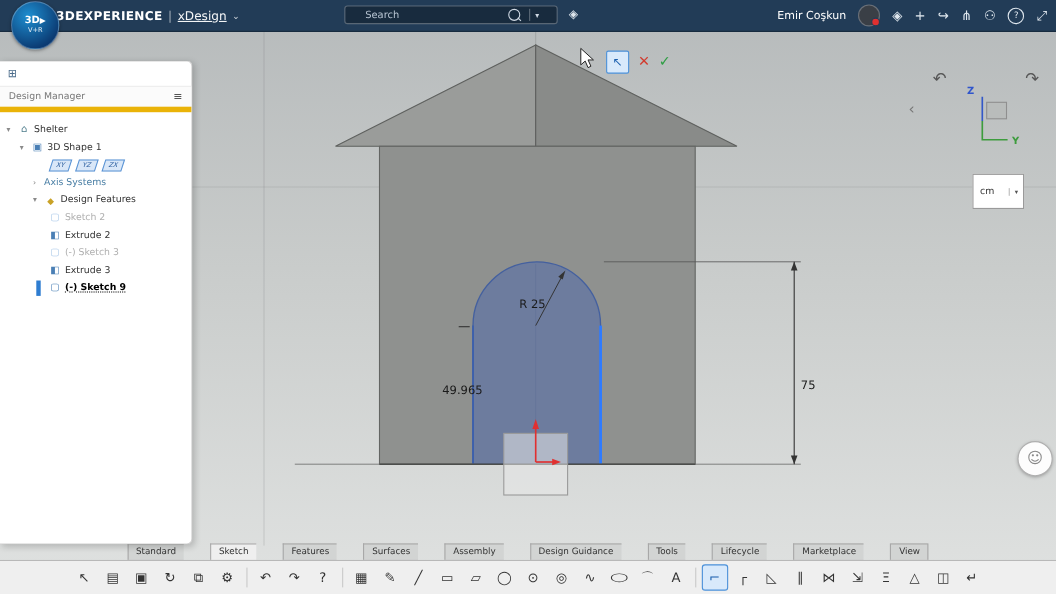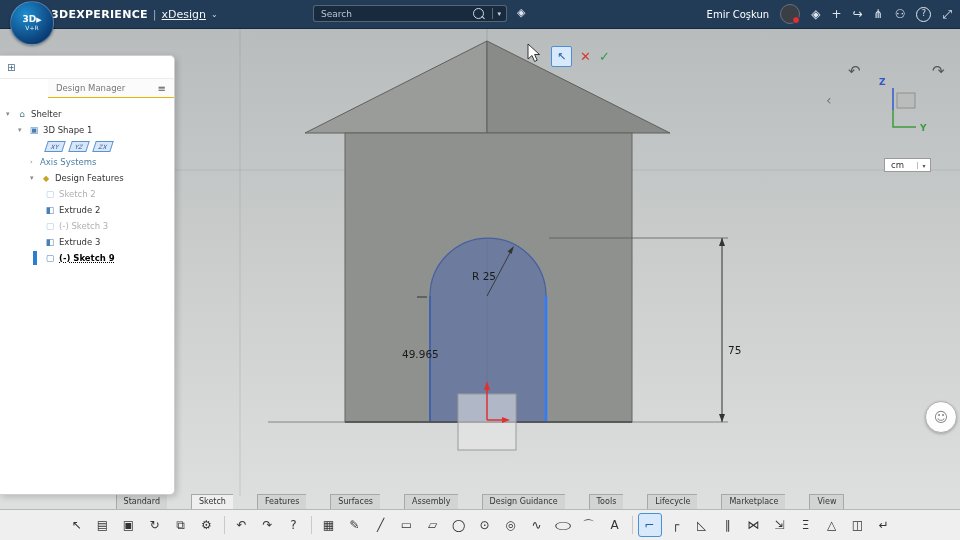--- a/index.html
+++ b/index.html
@@ -14,21 +14,21 @@
     box-shadow:0 1px 3px rgba(0,0,0,.4);border:1px solid rgba(255,255,255,.25);}
   .logo-l1{font-size:9px;font-weight:bold;line-height:9px;}
   .logo-play{font-size:7px;line-height:7px;}
   .logo-l2{font-size:6px;line-height:7px;opacity:.9;}
   .brand-area{padding-left:51px;color:#fff;font-size:11px;white-space:nowrap;display:flex;align-items:center;gap:5px;}
   .brand{font-weight:bold;letter-spacing:.3px;}
   .brand-div{opacity:.55;}
   .brand-app{font-weight:normal;opacity:.95;text-decoration:underline;}
   .brand-caret{font-size:8px;opacity:.8;}
   .search-box{position:absolute;left:313px;top:5px;width:194px;height:17px;background:rgba(0,0,0,.28);
-    border:1px solid rgba(255,255,255,.28);border-radius:3px;display:flex;align-items:center;padding:0 5px;box-sizing:border-box;}
+    border:1px solid rgba(255,255,255,.28);border-radius:3px;display:flex;align-items:center;padding:0 16px;box-sizing:border-box;}
   .search-box input{flex:1;background:transparent;border:none;outline:none;color:#e8eef5;font-size:9px;
     font-family:inherit;min-width:0;}
   .search-box input::placeholder{color:#b9c6d4;}
   .search-glyph{width:9px;height:9px;border:1.4px solid #cfd8e3;border-radius:50%;position:relative;margin:0 4px 0 2px;}
   .search-glyph::after{content:"";position:absolute;width:4px;height:1.4px;background:#cfd8e3;
     transform:rotate(45deg);left:7px;top:8px;}
   .search-sep{width:1px;height:11px;background:rgba(255,255,255,.3);margin:0 4px;}
   .search-caret{font-size:7px;color:#cfd8e3;}
   .tag-icon{position:absolute;left:517px;top:6px;color:#dfe7ee;font-size:11px;z-index:31;}
   .topbar-right{position:absolute;right:8px;top:0;height:28px;display:flex;align-items:center;gap:11px;z-index:31;}
@@ -38,21 +38,21 @@
     background:#e03030;border:1px solid #223c57;}
   .tb-icon{color:#dfe7ee;font-size:12px;line-height:12px;}
   .tb-help{width:13px;height:13px;border:1px solid #dfe7ee;border-radius:50%;font-size:8px;display:flex;
     align-items:center;justify-content:center;}
   
   .left-panel{position:absolute;left:0;top:55px;width:175px;height:440px;background:#fff;z-index:20;
     border:1px solid #cfcfcf;border-left:none;border-radius:0 5px 5px 0;box-shadow:2px 2px 6px rgba(0,0,0,.18);
     box-sizing:border-box;display:flex;flex-direction:column;}
   .panel-strip{height:22px;display:flex;align-items:center;padding:0 7px;border-bottom:1px solid #ececec;
     color:#4a6b8a;font-size:10px;}
-  .panel-header{height:18px;background:#fbfbfb;border-bottom:1px solid #eab308;display:flex;align-items:center;margin-left:48px;}
+  .panel-header{height:18px;background:#fbfbfb;border-bottom:5px solid #eab308;display:flex;align-items:center;}
   .panel-title{font-size:8.5px;color:#777;padding-left:8px;}
   .panel-menu{margin-left:auto;padding-right:8px;color:#555;font-size:10px;}
   .tree{padding-top:8px;font-size:8.5px;color:#333;position:relative;}
   .tree-row{height:16px;display:flex;align-items:center;position:relative;cursor:default;}
   .lvl0{padding-left:6px;} .lvl1{padding-left:18px;} .lvl2{padding-left:30px;} .lvl3{padding-left:44px;}
   .caret{width:10px;color:#8a8a8a;font-size:7px;}
   .ticon{width:12px;text-align:center;margin-right:3px;font-size:9px;}
   .i-home{color:#4f7d8c;} .i-cube{color:#4a7fb5;} .i-feat{color:#c9a227;font-size:8px;}
   .i-sketch{color:#4a7fb5;} .i-sketch.muted{color:#a9c8e8;} .i-ext{color:#4a7fb5;}
   .tlabel{white-space:nowrap;}
@@ -71,21 +71,21 @@
   .mini-toolbar{position:absolute;left:551px;top:46px;z-index:10;display:flex;align-items:center;gap:8px;}
   .mt-pointer{width:19px;height:19px;background:#d8e9fb;border:1px solid #4a90d9;border-radius:2px;
     color:#1b5fae;font-size:11px;display:flex;align-items:center;justify-content:center;}
   .mt-cancel{color:#d23b2e;font-weight:bold;font-size:13px;}
   .mt-confirm{color:#2f9e44;font-weight:bold;font-size:13px;}
   .cursor-svg{position:absolute;left:0;top:28px;width:960px;height:484px;z-index:11;pointer-events:none;}
   .vw-widget{position:absolute;z-index:10;color:#555;}
   .rot-left{left:848px;top:62px;font-size:15px;}
   .rot-right{left:932px;top:62px;font-size:15px;}
   .chev-left{left:826px;top:92px;font-size:14px;color:#777;}
-  .units-box{left:884px;top:158px;width:47px;height:14px;background:#fff;border:1px solid #9a9a9a;
+  .units-box{left:884px;top:158px;width:47px;height:32px;background:#fff;border:1px solid #9a9a9a;
     display:flex;align-items:center;box-sizing:border-box;}
   .units-val{flex:1;font-size:8.5px;color:#333;padding-left:6px;}
   .units-caret{width:12px;border-left:1px solid #bbb;font-size:6px;color:#555;text-align:center;}
   .assistant{left:925px;top:401px;width:30px;height:30px;border-radius:50%;background:#fdfdfd;
     border:1px solid #b0b0b0;box-shadow:0 1px 3px rgba(0,0,0,.25);display:flex;align-items:center;
     justify-content:center;font-size:14px;color:#888;}
   
   .tabbar{position:absolute;left:0;right:0;bottom:30px;height:15px;display:flex;justify-content:center;
     align-items:flex-end;z-index:15;gap:24px;}
   .tab{font-size:8px;color:#333;background:#d2d4d3;border:1px solid #a8a8a8;border-right-width:0;

